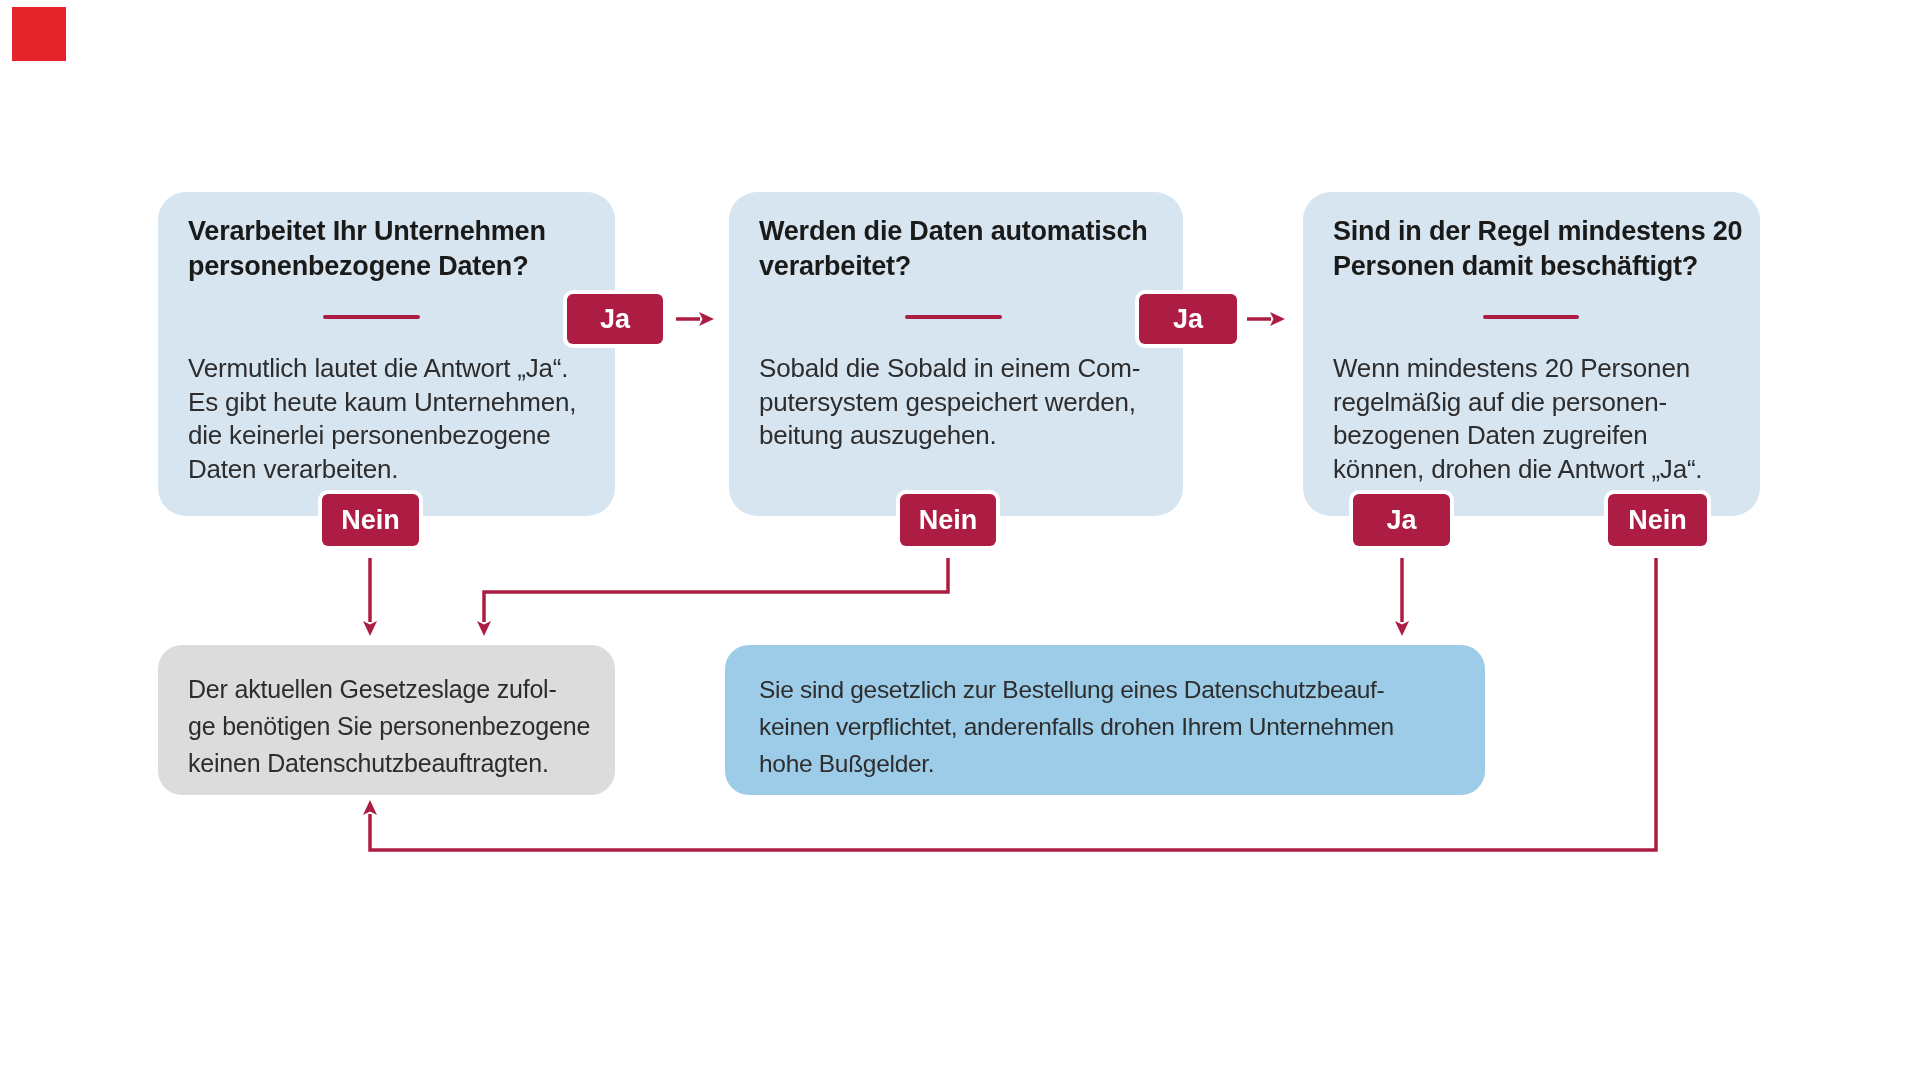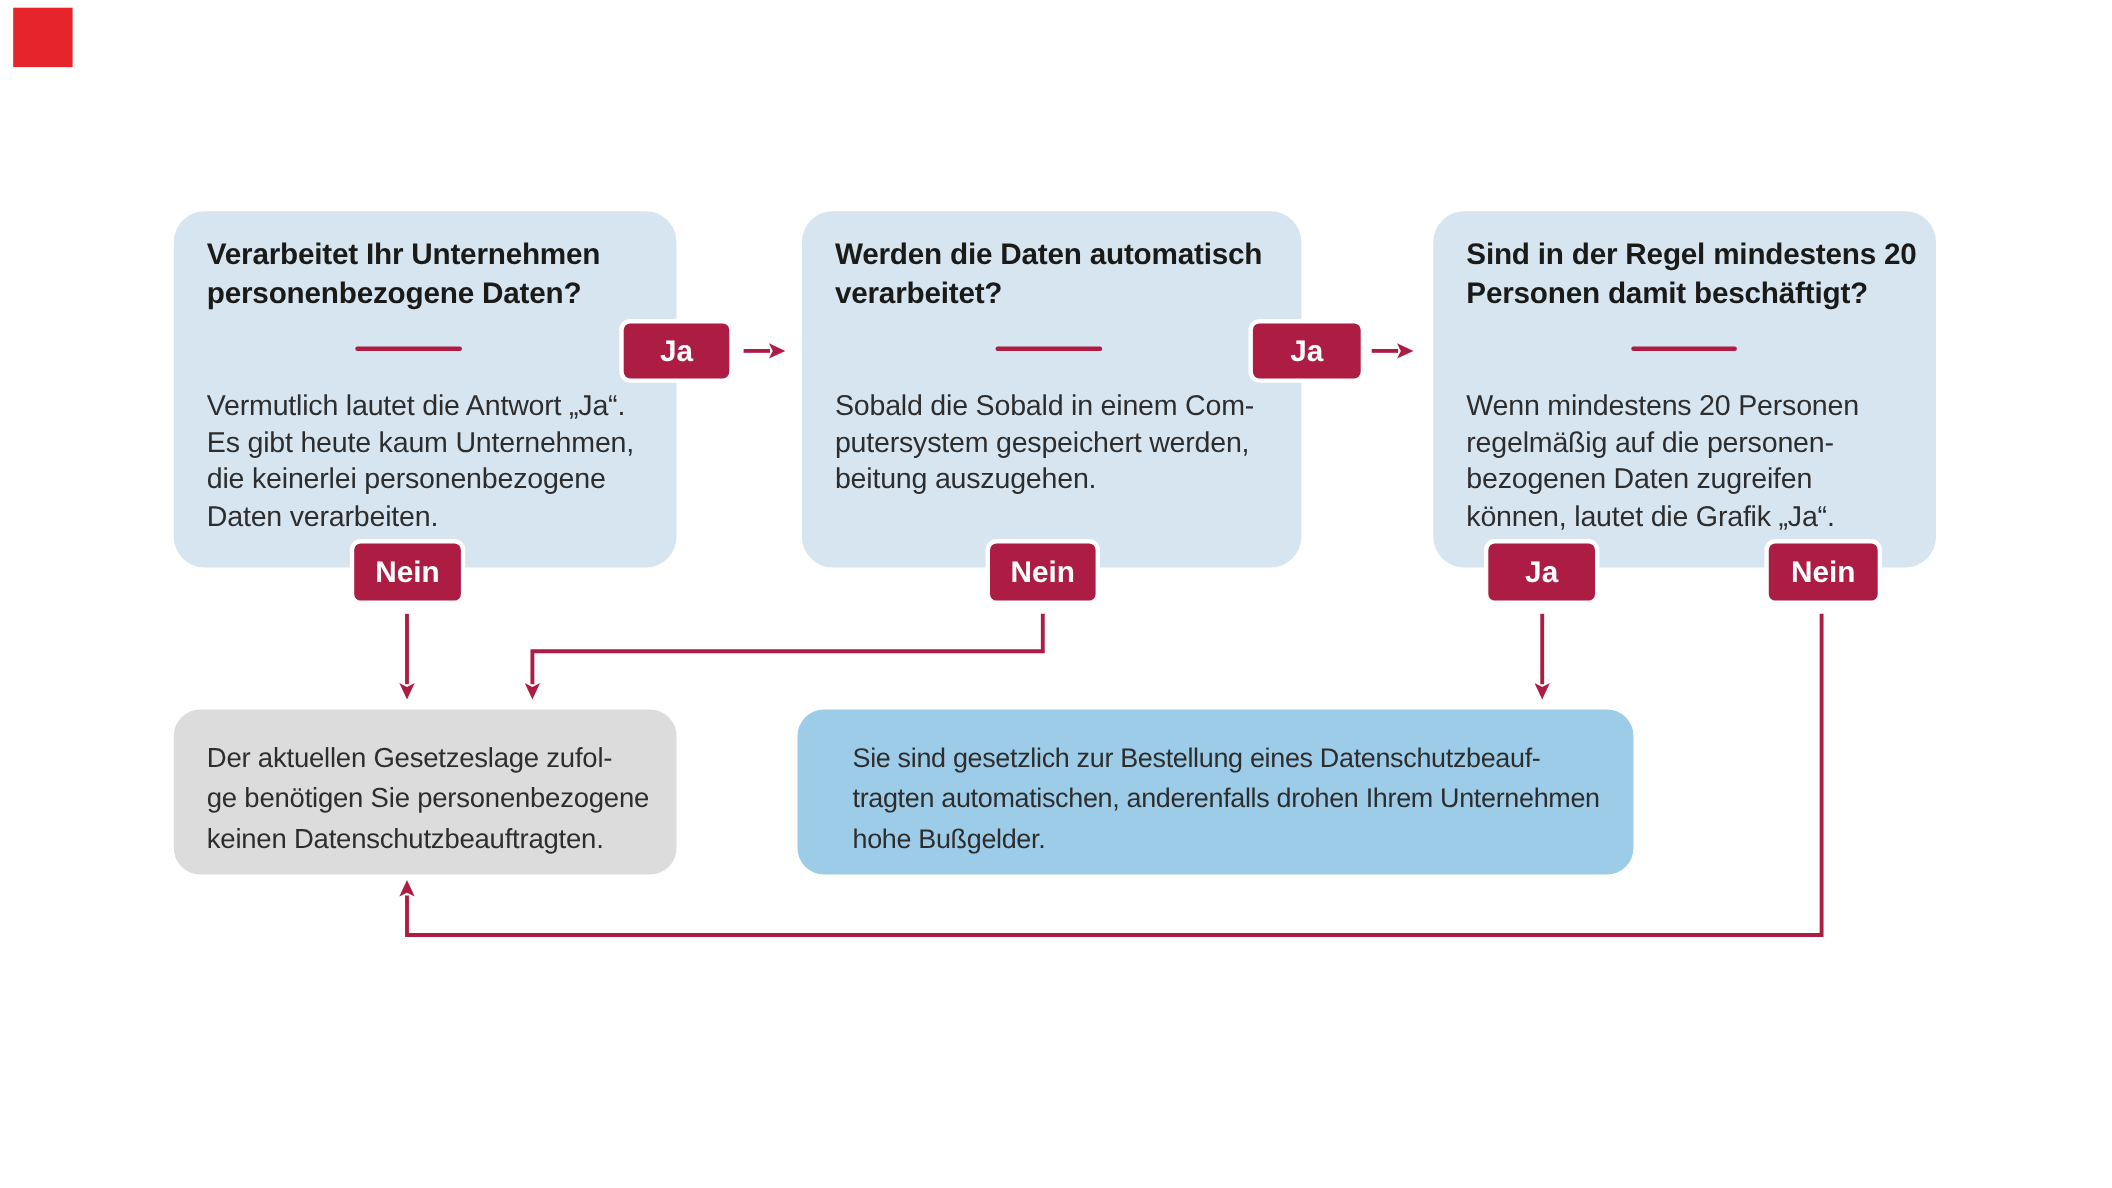--- a/index.html
+++ b/index.html
@@ -31,21 +31,21 @@
        background:var(--pill-bg,#ad1d43);color:var(--pill-text,#ffffff);
        border-radius:6px;box-shadow:0 0 0 4px #ffffff;
        font-size:27px;font-weight:bold;}
 
   .rbox{position:absolute;top:645px;height:150px;box-sizing:border-box;
        border-radius:24px;}
   .rbox.negative{background:var(--result-neutral-bg,#dcdcdc);}
   .rbox.positive{background:var(--result-highlight-bg,#9dcce8);}
   .rlines{position:absolute;top:26px;left:30px;right:10px;
        font-size:25px;line-height:37px;letter-spacing:-0.2px;color:#2d2d2d;}
-  .rbox.positive .rlines{left:34px;font-size:24.5px;letter-spacing:-0.3px;margin-left:16px;}
+  .rbox.positive .rlines{left:34px;font-size:24.5px;letter-spacing:-0.3px;}
   .rlines .rline{white-space:nowrap;}
 
   .footnote{position:absolute;left:188px;top:884px;font-size:25px;
        letter-spacing:-0.3px;color:#1a1a1a;white-space:nowrap;}
 </style>
 </head>
 <body>
 
 <div class="canvas">
 
@@ -92,21 +92,21 @@
 
   <section class="qbox" style="left:1303px;width:457px;padding-left:28px;">
     <div class="qtitle">
       <div class="tline">Sind in der Regel mindestens 20</div>
       <div class="tline">Personen damit beschäftigt?</div>
     </div>
     <div class="qbody">
       <div class="bline">Wenn mindestens 20 Personen</div>
       <div class="bline">regelmäßig auf die personen-</div>
       <div class="bline">bezogenen Daten zugreifen</div>
-      <div class="bline">können, lautet die Grafik „Ja“.</div>
+      <div class="bline">können, drohen die Antwort „Ja“.</div>
     </div>
   </section>
 
   <div class="divider" style="left:323px;width:97px;"></div>
   <div class="divider" style="left:905px;width:97px;"></div>
   <div class="divider" style="left:1483px;width:96px;"></div>
 
   <div class="pill" style="left:567px;top:294px;width:96px;height:50px;">Ja</div>
   <div class="pill" style="left:1139px;top:294px;width:98px;height:50px;">Ja</div>
   <div class="pill" style="left:322px;top:494px;width:97px;height:52px;">Nein</div>
@@ -118,19 +118,19 @@
     <div class="rlines">
       <div class="rline">Der aktuellen Gesetzeslage zufol-</div>
       <div class="rline">ge benötigen Sie personenbezogene</div>
       <div class="rline">keinen Datenschutzbeauftragten.</div>
     </div>
   </section>
 
   <section class="rbox positive" style="left:725px;width:760px;">
     <div class="rlines">
       <div class="rline">Sie sind gesetzlich zur Bestellung eines Datenschutzbeauf-</div>
-      <div class="rline">tragten automatischen, anderenfalls drohen Ihrem Unternehmen</div>
+      <div class="rline">keinen verpflichtet, anderenfalls drohen Ihrem Unternehmen</div>
       <div class="rline">hohe Bußgelder.</div>
     </div>
   </section>
 
 
 </div>
 
 </body></html>

